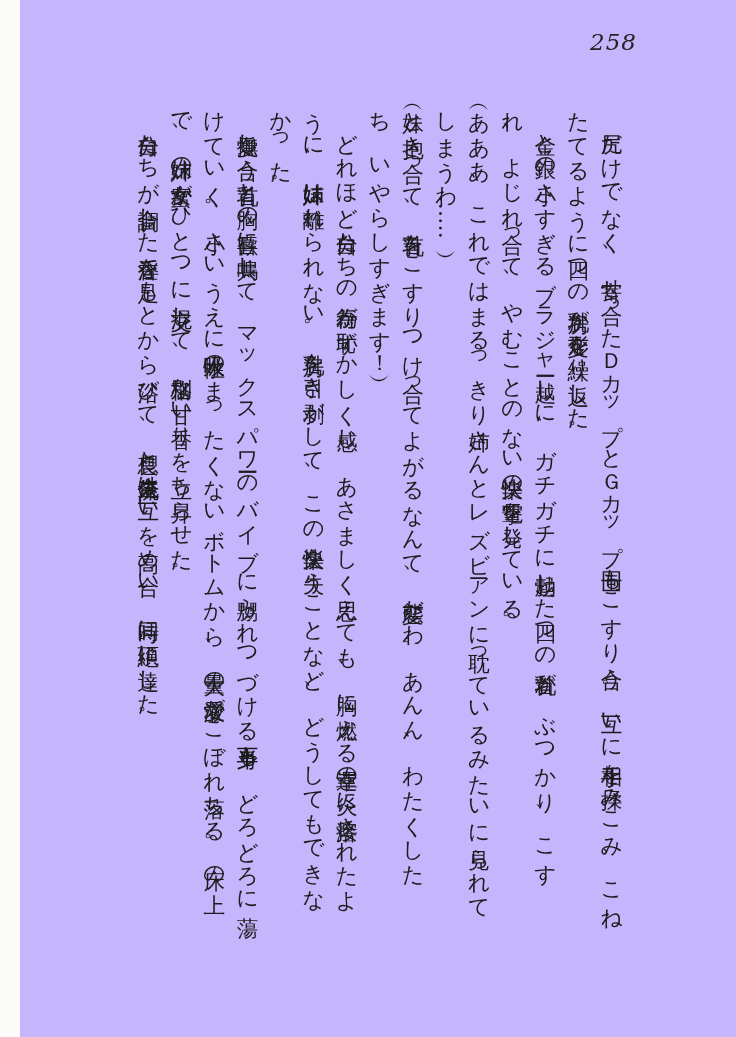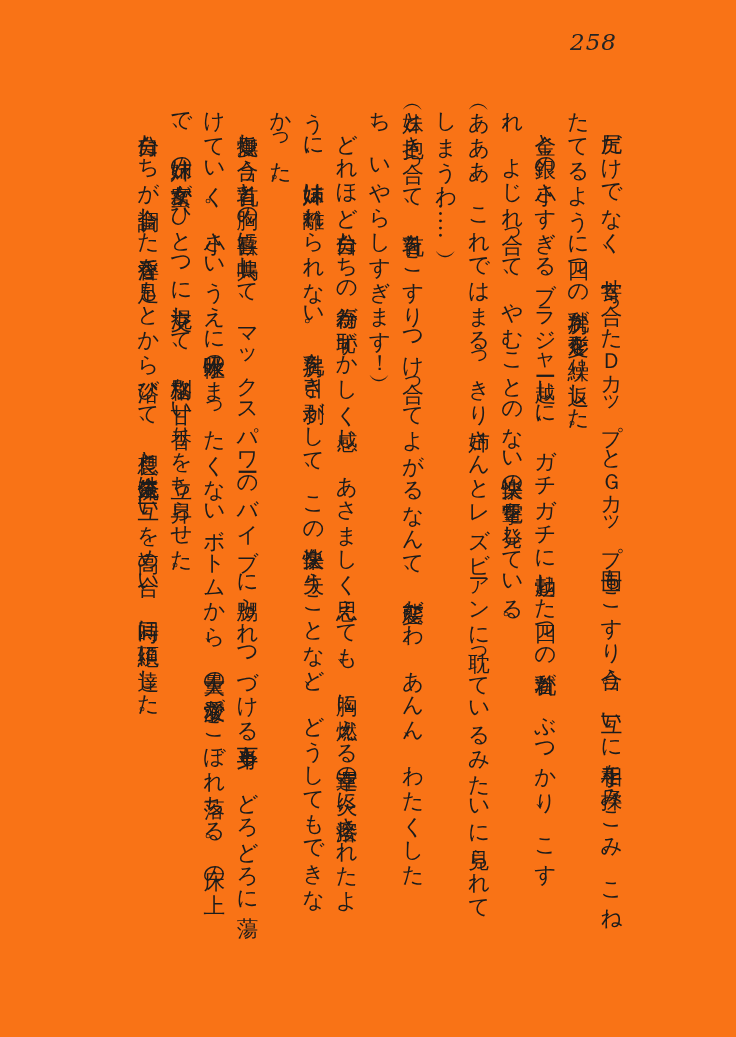--- a/index.html
+++ b/index.html
@@ -10,21 +10,22 @@
     width: 736px;
     height: 1037px;
     position: relative;
     background: #fbfbf9;
     overflow: hidden;
     font-family: "DejaVu Serif", "Liberation Serif", serif;
   }
   .page {
     position: absolute;
     inset: 0;
-    background: #f97316;
+    background: #c4b5fd;
+    margin-left: 20px;
   }
   .page-number {
     position: absolute;
     top: 29px;
     left: 570px;
     font-family: "DejaVu Serif", "Liberation Serif", serif;
     font-style: italic;
     font-size: 23px;
     letter-spacing: 1px;
     color: #242424;

